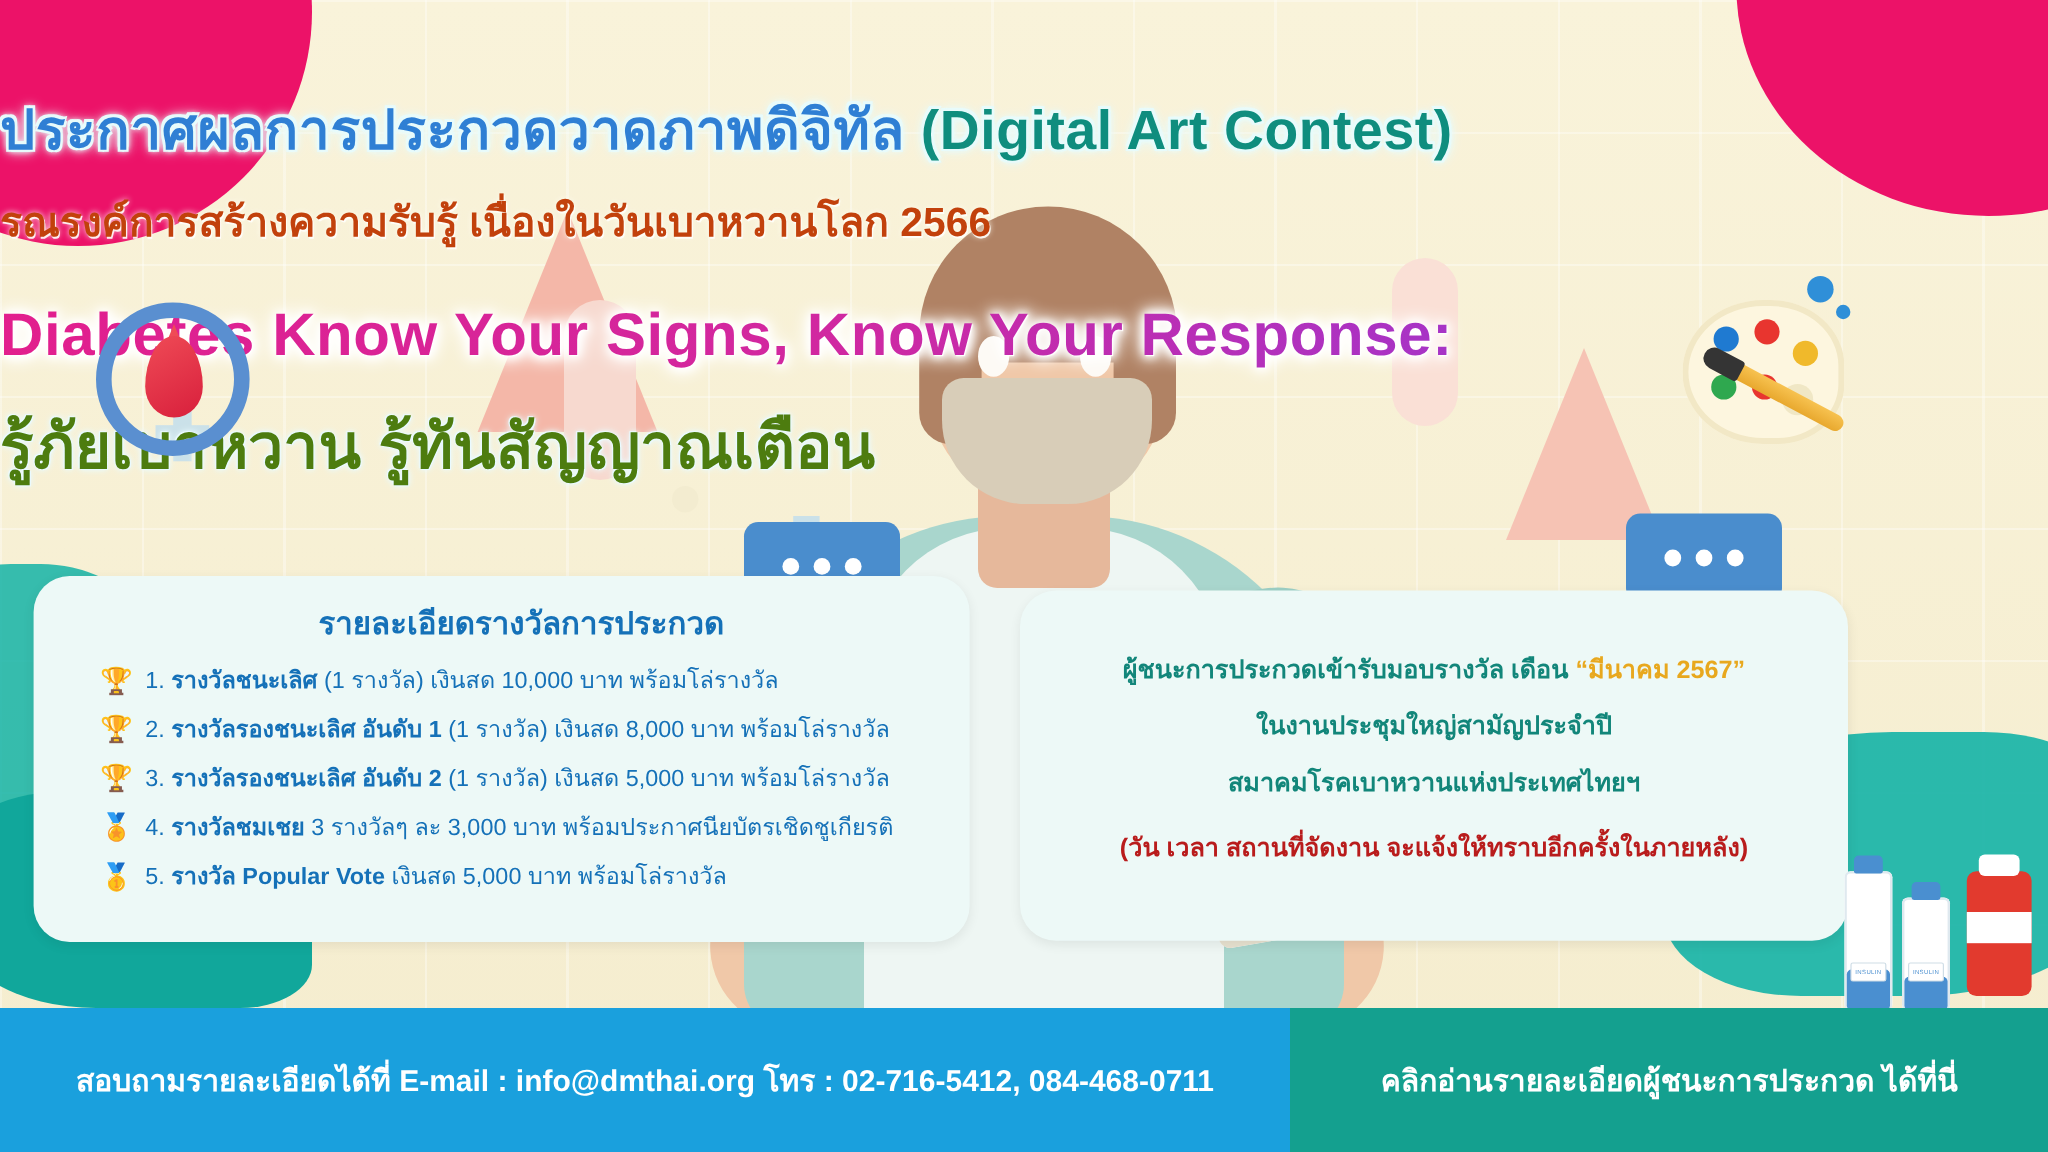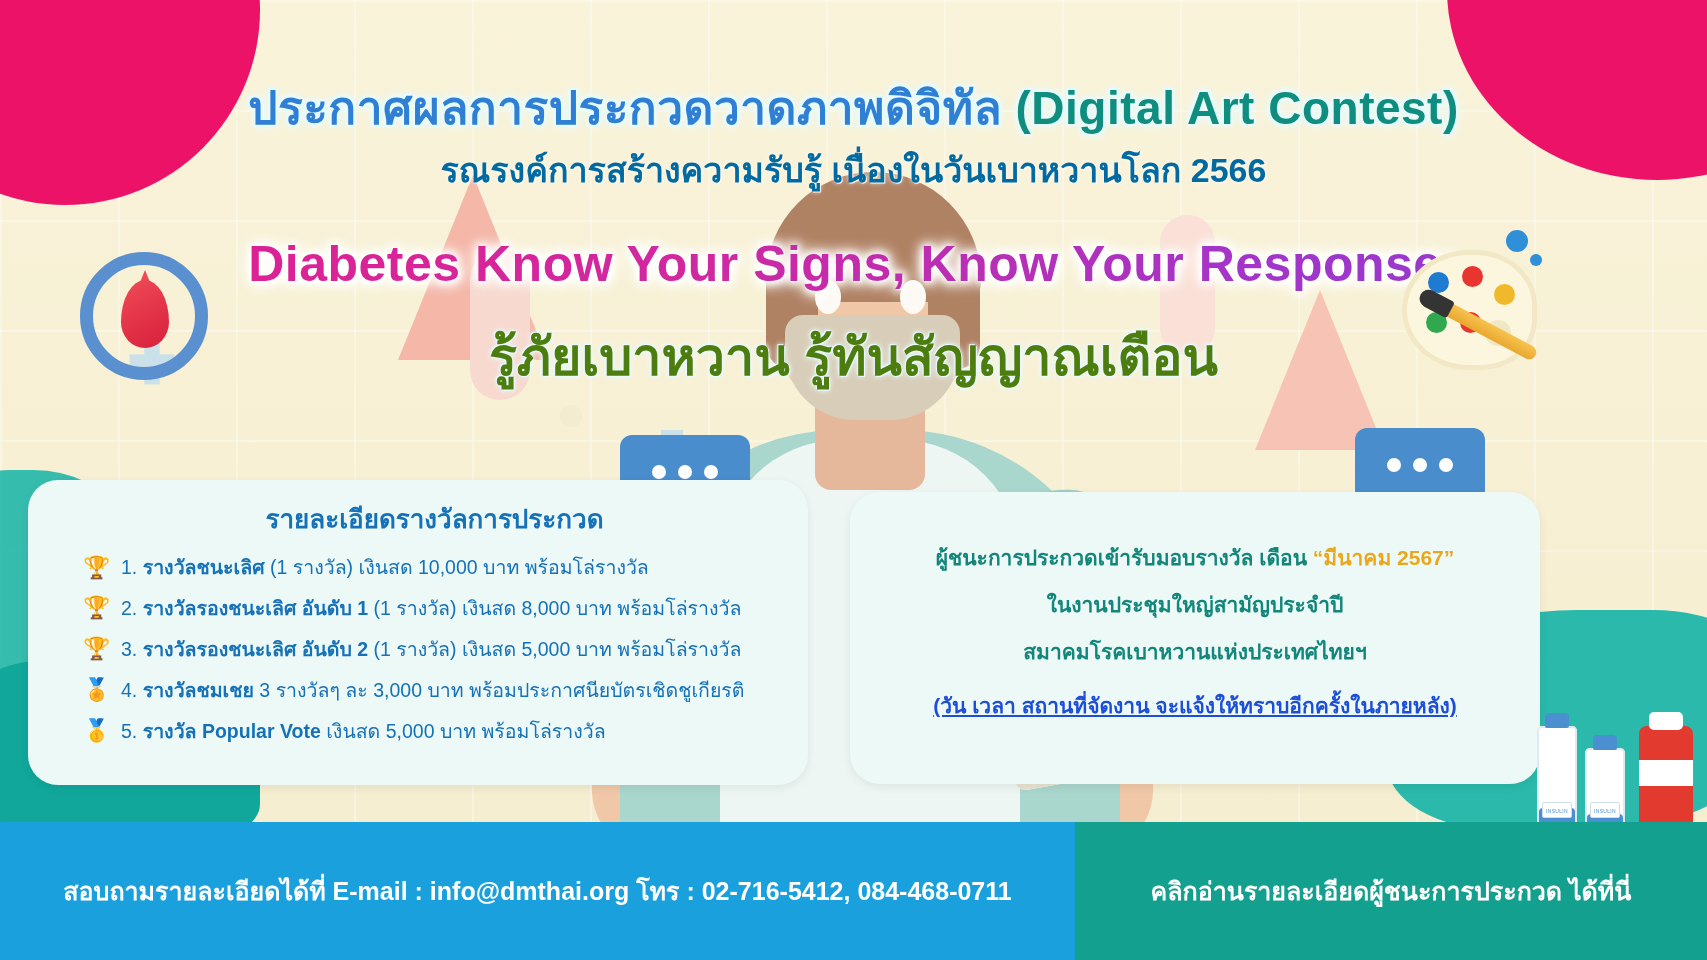--- a/index.html
+++ b/index.html
@@ -87,33 +87,33 @@
   .dot-soft { position:absolute; border-radius:50%; background:#f3ecd0; }
   .cross-soft {
     position:absolute; width:64px; height:64px;
     background:
       linear-gradient(#bcdcf0,#bcdcf0) center/64px 22px no-repeat,
       linear-gradient(#bcdcf0,#bcdcf0) center/22px 64px no-repeat;
     opacity:.75;
   }
 
   
-  .head-wrap { position:absolute; left:0; top:82px; width:1707px; text-align:center; }
+  .head-wrap { position:absolute; left:0; top:82px; width:1707px; }
   .title-main {
     font-size:46px; font-weight:700; letter-spacing:.5px;
     line-height:1.15;
     color:#2f7fd4;
     text-shadow:
       0 0 5px #e8fbfb, 0 0 5px #e8fbfb, 0 0 9px #e8fbfb, 0 0 12px #e8fbfb,
       2px 2px 0 #e8fbfb, -2px -2px 0 #e8fbfb, 2px -2px 0 #e8fbfb, -2px 2px 0 #e8fbfb;
   }
   .title-main .en { color:#0f8d7e; }
   .title-sub {
-    margin-top:8px;
-    font-size:34px; font-weight:700; color:#0369a1;
+    margin-top:23px;
+    font-size:34px; font-weight:700; color:#c2410c;
     text-shadow: 0 0 5px rgba(255,252,240,.95), 1px 1px 0 rgba(255,255,255,.9);
   }
   .headline-en {
     margin-top:38px;
     font-size:50px; font-weight:700; letter-spacing:.5px;
     background:linear-gradient(90deg,#e21f8d 0%, #d128a0 40%, #a534c8 72%, #8a3fd4 100%);
     -webkit-background-clip:text; background-clip:text; color:transparent;
     -webkit-text-stroke:0;
     filter:drop-shadow(0 0 4px #ffffff) drop-shadow(0 0 7px #ffffff) drop-shadow(1px 1px 0 #fff);
   }
@@ -183,24 +183,24 @@
   .prize-item .medal { width:28px; text-align:center; font-size:22px; flex:0 0 28px; }
   .prize-item b { font-weight:700; }
   .prize-item span.n { font-weight:400; }
 
   .right-line {
     text-align:center; font-size:21px; color:#12867a; font-weight:700;
     padding:7px 26px;
   }
   .right-line.first { padding-top:49px; }
   .right-line .hl { color:#e8a81e; }
-  .right-line.red { color:#1d4ed8; padding-top:14px;text-decoration:underline; }
-
-  
-  .footer { position:absolute; left:0; bottom:0; width:1707px; height:138px; display:flex; }
+  .right-line.red { color:#b91c1c; padding-top:14px; }
+
+  
+  .footer { position:absolute; left:0; bottom:0; width:1707px; height:120px; display:flex; }
   .footer-left {
     width:1075px; background:#1aa0dd; color:#ffffff;
     display:flex; align-items:center; justify-content:center;
     font-size:25px; font-weight:700;
   }
   .footer-right {
     flex:1; background:#14a08f; color:#ffffff;
     display:flex; align-items:center; justify-content:center;
     font-size:25px; font-weight:700;
   }

